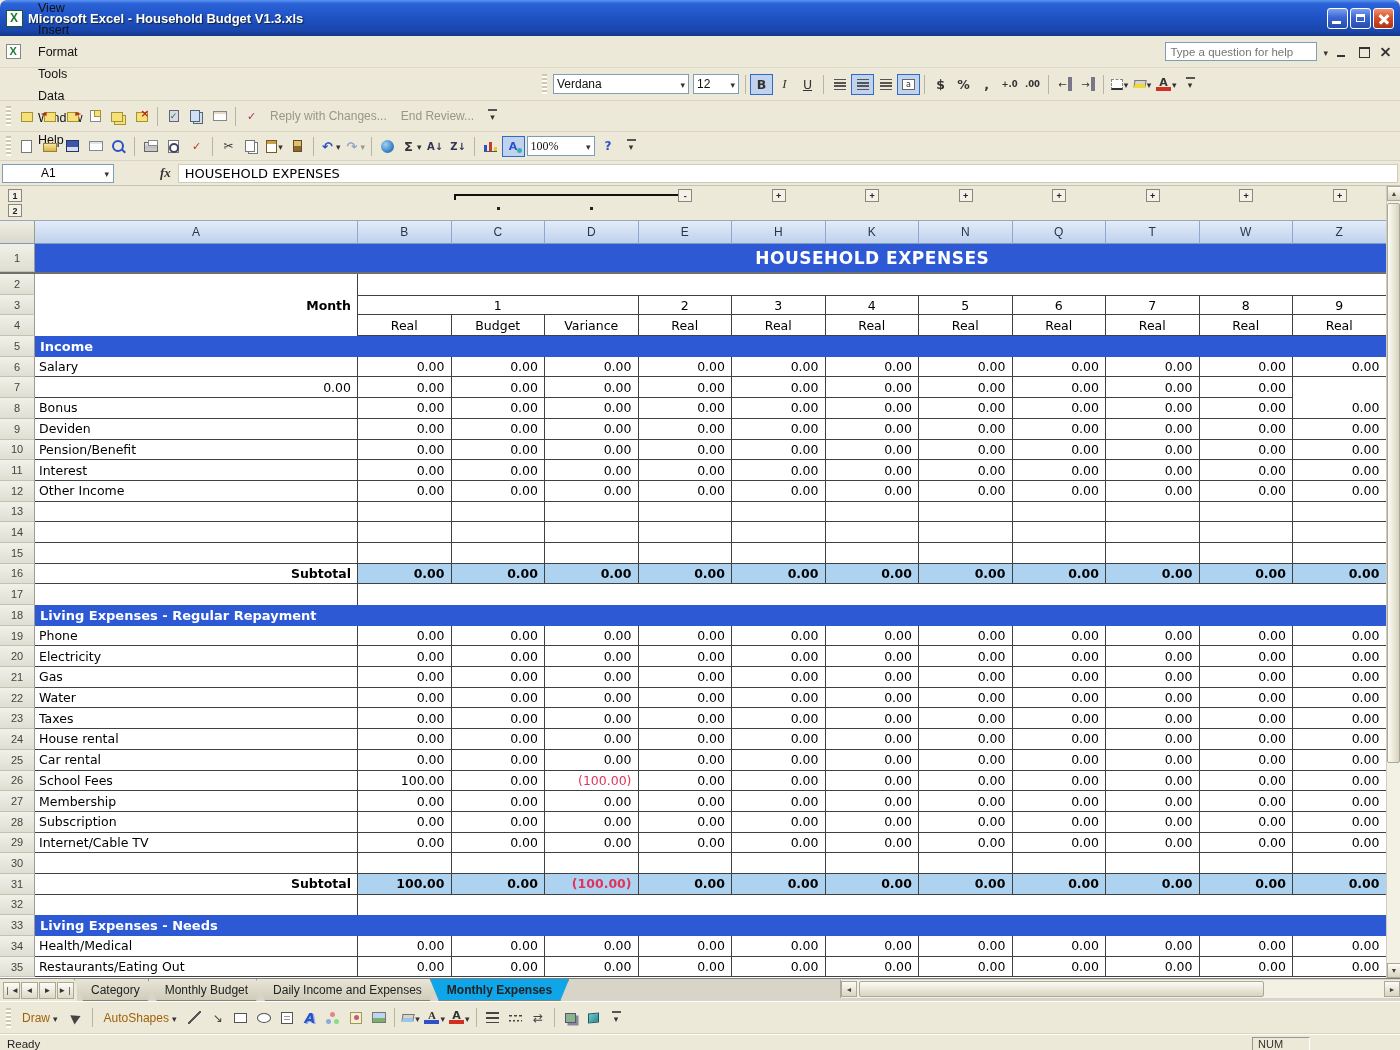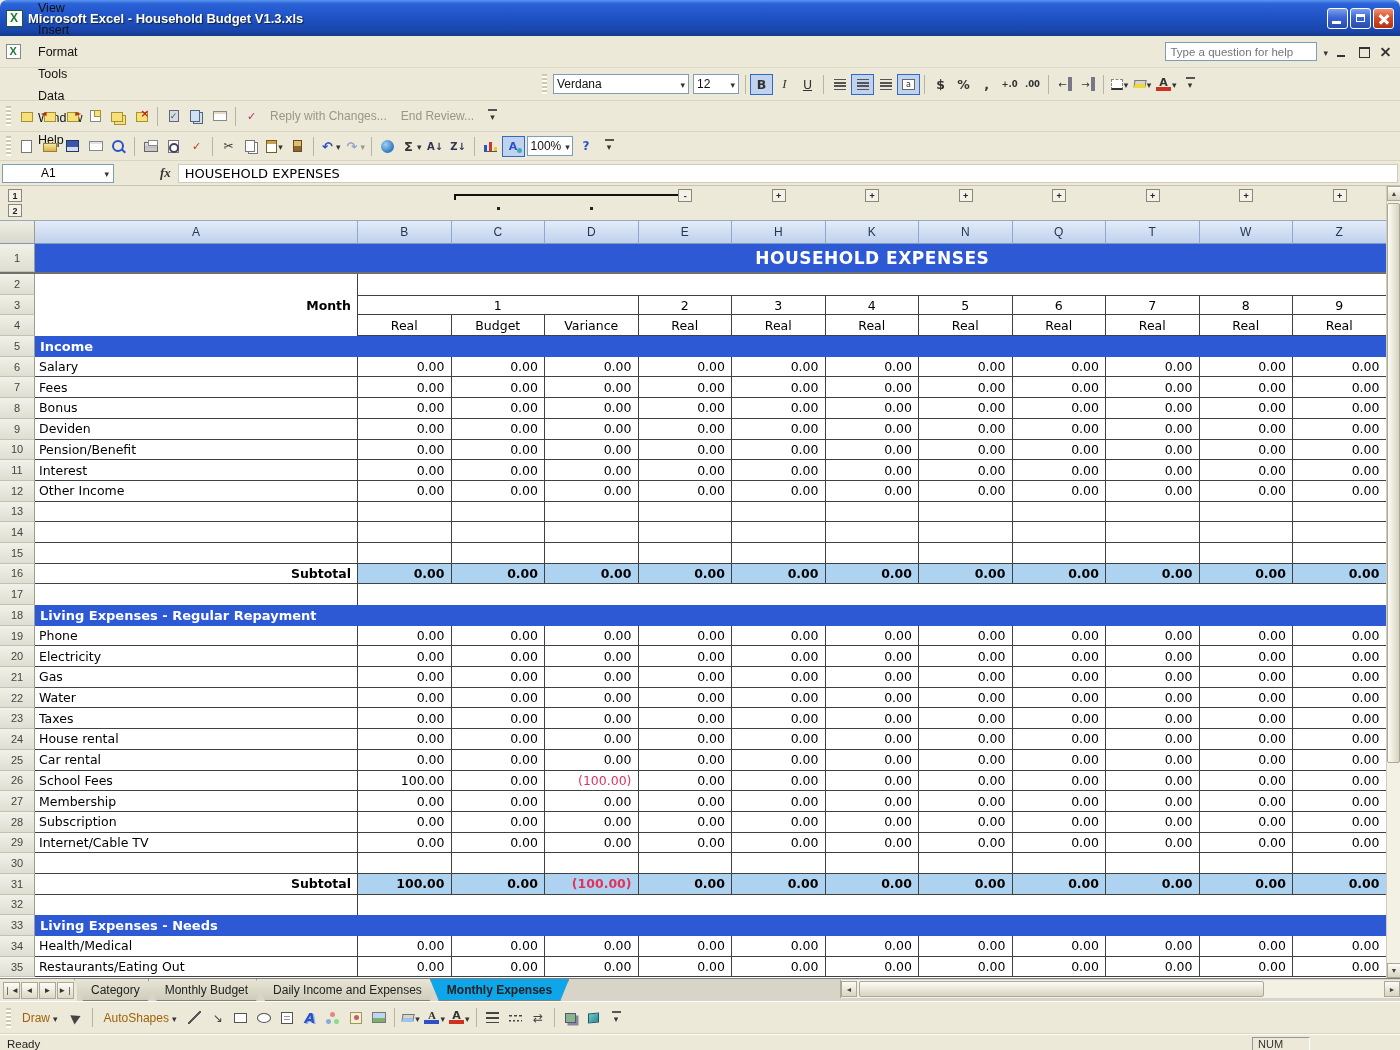--- a/index.html
+++ b/index.html
@@ -460,21 +460,21 @@
         <span class="tbtn">
           <span class="ic i-sort-descending"></span>
         </span>
         <span class="tsep"></span>
         <span class="tbtn">
           <span class="ic i-chart-wizard"></span>
         </span>
         <span class="tbtn pressed">
           <span class="ic i-drawing"></span>
         </span>
-        <span class="combo" style="width: 46px;">
+        <span class="combo" style="width: 68px; font-family: Liberation Serif, serif;">
           <span class="cval">100%</span>
           <span class="dd"></span>
         </span>
         <span class="tbtn">
           <span class="ic i-help"></span>
         </span>
         <span class="tbtn">
           <span class="ic i-toolbar-options"></span>
         </span>
       </span>
@@ -572,21 +572,20 @@
           <div class="c num">0.00</div>
           <div class="c num">0.00</div>
           <div class="c num">0.00</div>
           <div class="c num">0.00</div>
           <div class="c num">0.00</div>
           <div class="c num">0.00</div>
           <div class="c num">0.00</div>
         </div>
         <div class="grow">
           <div class="rn">7</div>
-          <div class="a">Fees</div>
           <div class="c num">0.00</div>
           <div class="c num">0.00</div>
           <div class="c num">0.00</div>
           <div class="c num">0.00</div>
           <div class="c num">0.00</div>
           <div class="c num">0.00</div>
           <div class="c num">0.00</div>
           <div class="c num">0.00</div>
           <div class="c num">0.00</div>
           <div class="c num">0.00</div>

